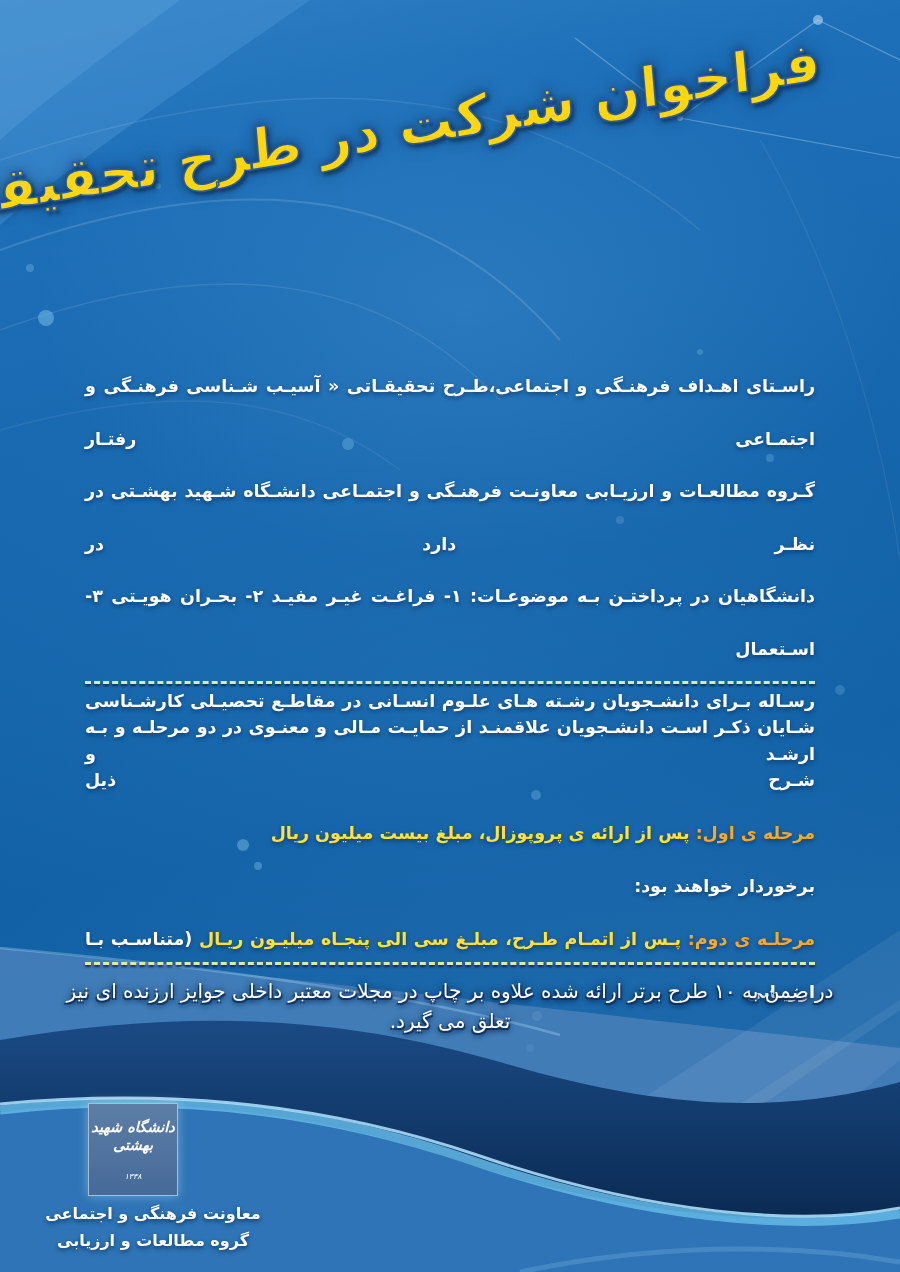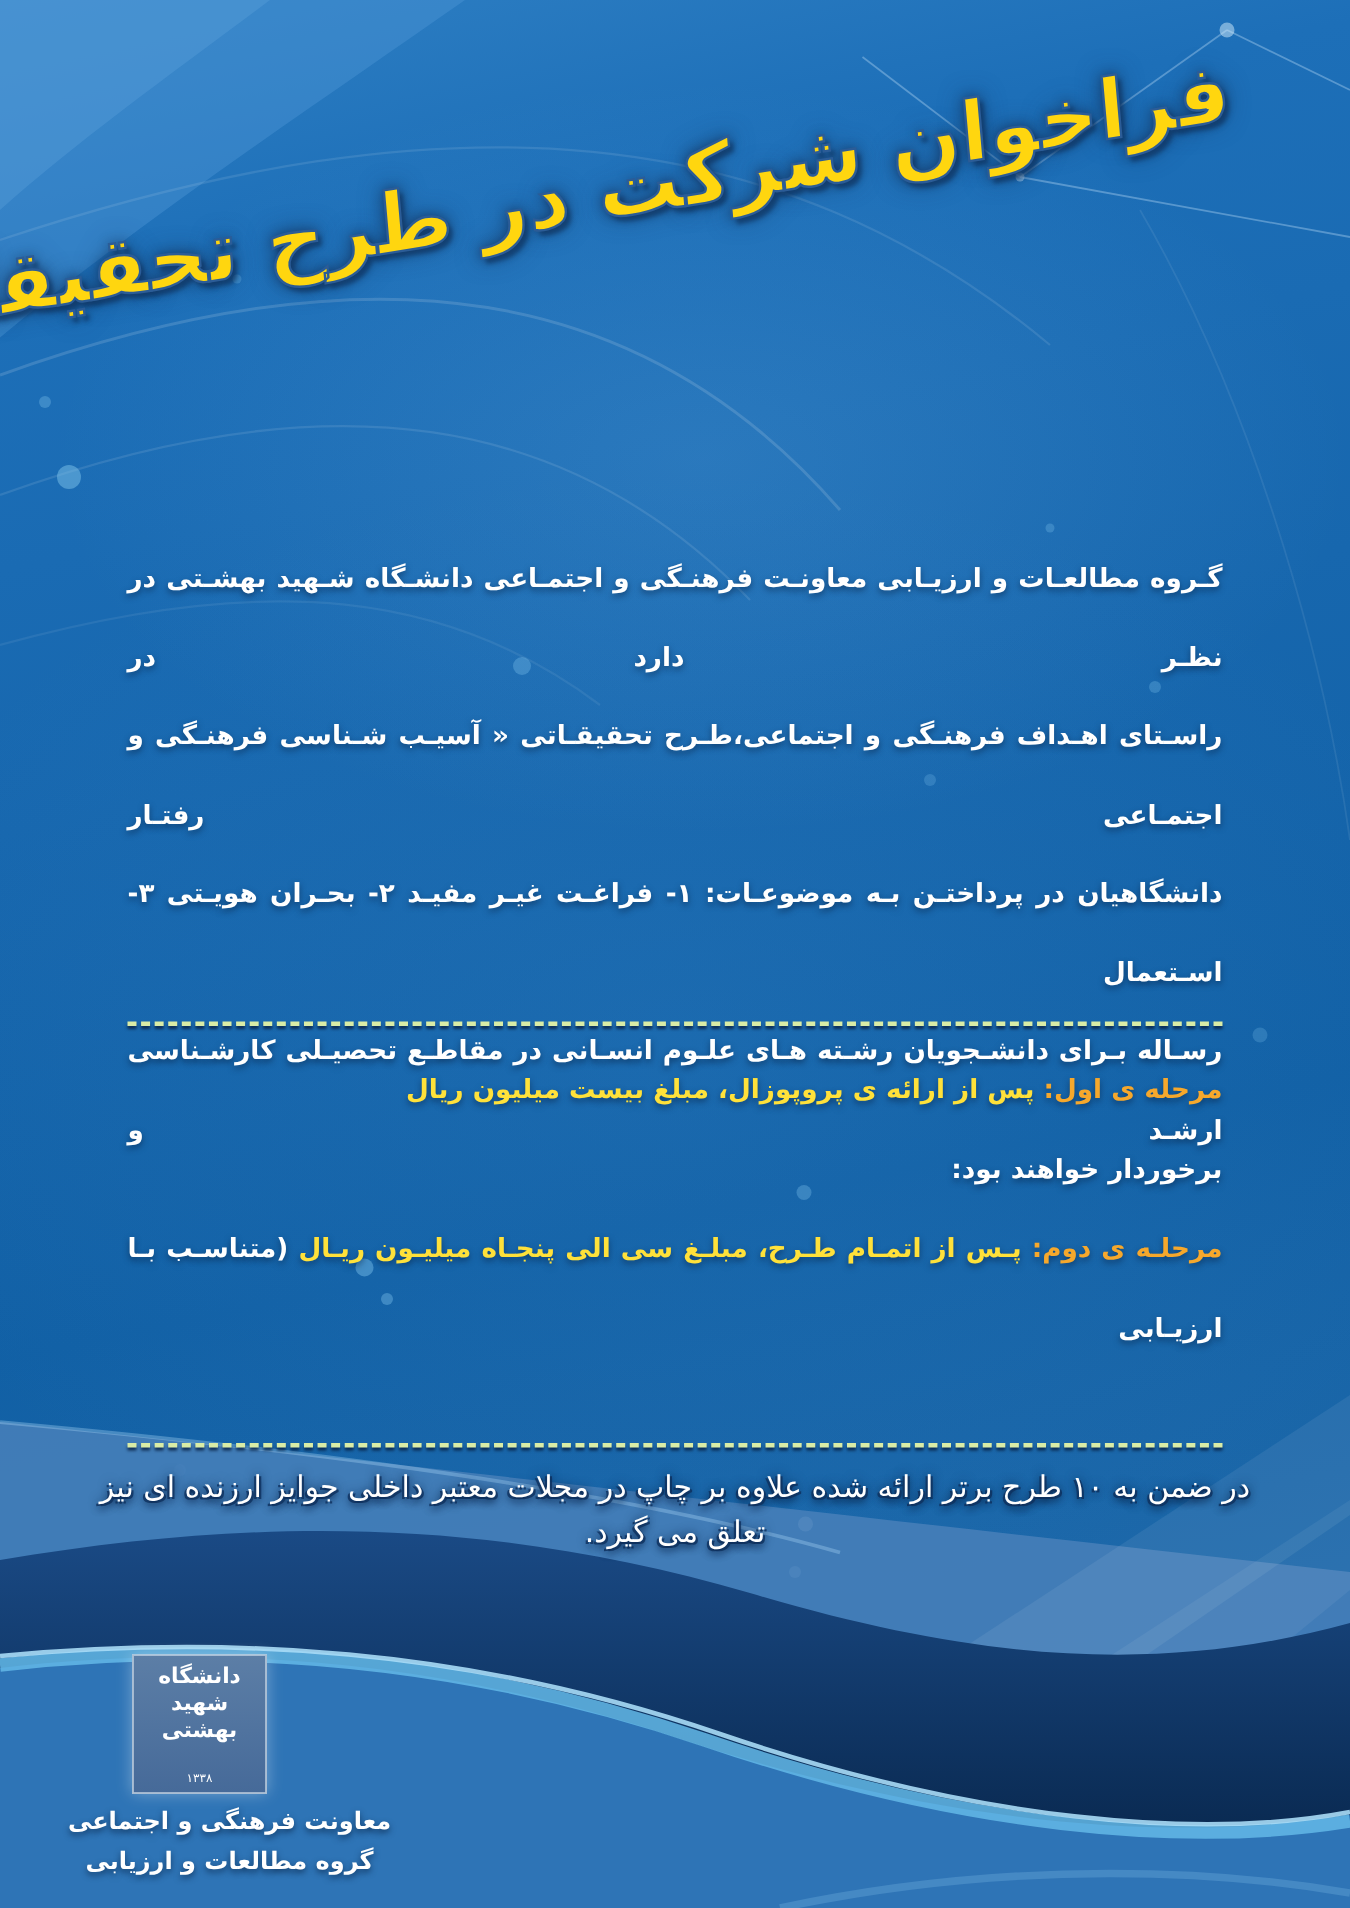--- a/index.html
+++ b/index.html
@@ -51,21 +51,21 @@
 
   
   .note{top:976px;left:55px;right:55px;text-align:center;
     font-size:20px;font-weight:normal;color:#fff;line-height:30px;
     text-shadow:1.5px 1.5px 0 rgba(14,48,92,.8),-1.5px 1.5px 0 rgba(14,48,92,.8),
                 0 0 7px rgba(10,40,80,.9),0 3px 5px rgba(8,32,66,.7);}
 
   
   .seal{top:1103px;left:88px;width:90px;height:93px;
     background:#eef3f7;padding:0;box-sizing:border-box;
-    box-shadow:0 0 10px rgba(255,255,255,.35);}
+    box-shadow:0 0 10px rgba(255,255,255,.35);font-style:italic;}
   .seal-inner{width:100%;height:100%;box-sizing:border-box;
     border:1px solid #a9bed4;
     background:linear-gradient(180deg,#5c7ea6 0%,#46699а 100%);
     background:linear-gradient(180deg,#5c7ea6 0%,#466a99 100%);
     display:flex;flex-direction:column;align-items:center;justify-content:center;}
   .seal-text{color:#fff;font-size:14.5px;font-weight:bold;line-height:18px;
     text-align:center;padding:0 2px;}
   .seal-year{color:#fff;font-size:8px;margin-top:18px;}
   .seal-caption{top:1200px;left:28px;width:250px;text-align:center;
     color:#fff;font-size:16px;font-weight:bold;line-height:27px;
@@ -130,29 +130,30 @@
       <path d="M0,1112 C130,1097 280,1102 450,1158 C620,1215 780,1230 900,1210 L900,1272 L0,1272 Z" fill="#2e74b6"></path>
       <path d="M0,1110 C140,1094 300,1102 470,1160 C640,1218 790,1232 900,1214" stroke="#63b8e8" stroke-width="9" fill="none" opacity="0.85"></path>
       <path d="M0,1104 C150,1090 310,1098 480,1156 C650,1214 800,1227 900,1208" stroke="#a9dcf6" stroke-width="3" fill="none" opacity="0.9"></path>
       <path d="M520,1272 C680,1238 820,1248 900,1262" stroke="rgba(140,200,240,0.25)" stroke-width="5" fill="none"></path>
     </g>
   </svg>
 
   <h1 class="layer title">فراخوان شرکت در طرح تحقیقاتی</h1>
 
   <div class="layer copy intro">
+    <div class="ln-j">راسـتای اهـداف فرهنـگی و اجتماعی،طـرح تحقیقـاتی « آسیـب شـناسی فرهنـگی و اجتمـاعی رفتـار</div>
     <div class="ln-j">گـروه مطالعـات و ارزیـابی معاونـت فرهنـگی و اجتمـاعی دانشـگاه شـهید بهشـتی در نظـر دارد در</div>
-    <div class="ln-j">راسـتای اهـداف فرهنـگی و اجتماعی،طـرح تحقیقـاتی « آسیـب شـناسی فرهنـگی و اجتمـاعی رفتـار</div>
     <div class="ln-j">دانشگاهیان در پرداختـن بـه موضوعـات: ۱- فراغـت غیـر مفیـد ۲- بحـران هویـتی ۳- اسـتعمال</div>
     <div class="ln-j">رسـاله بـرای دانشـجویان رشـته هـای علـوم انسـانی در مقاطـع تحصیـلی کارشـناسی ارشـد و</div>
   </div>
 
   <div class="layer divider d1"></div>
 
   <div class="layer copy support">
+    <div class="ln-j">شـایان ذکـر اسـت دانشـجویان علاقمنـد از حمایـت مـالی و معنـوی در دو مرحلـه و بـه شـرح ذیل</div>
     <div class="ln-s">
       <span class="orange">مرحله ی اول:</span>
       <span class="yellow">پس از ارائه ی پروپوزال، مبلغ بیست میلیون ریال</span>
     </div>
     <div class="ln-s">برخوردار خواهند بود:</div>
     <div class="ln-j">
       <span class="orange">مرحلـه ی دوم:</span>
       <span class="yellow">پـس از اتمـام طـرح، مبلـغ سی الی پنجـاه میلیـون ریـال</span>
       <span class="white">(متناسـب بـا ارزیـابی</span>
     </div>

